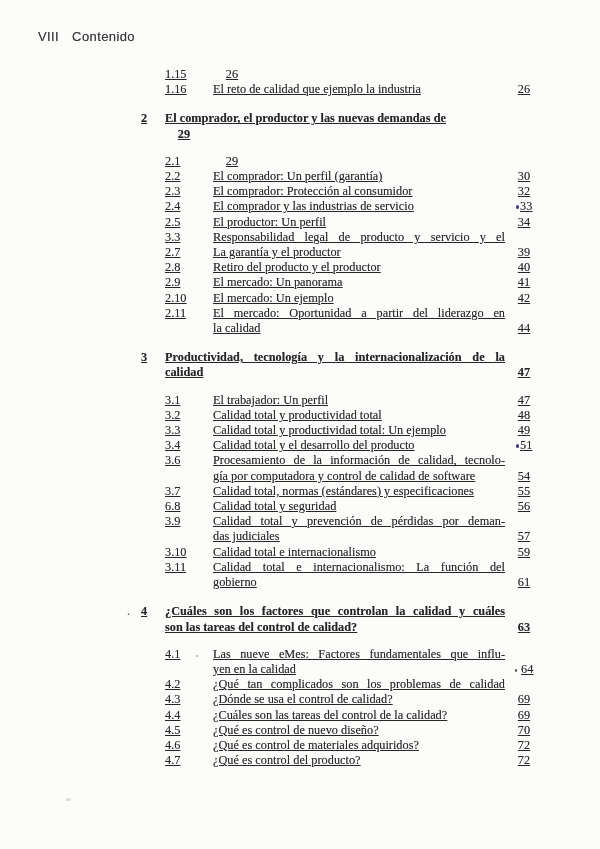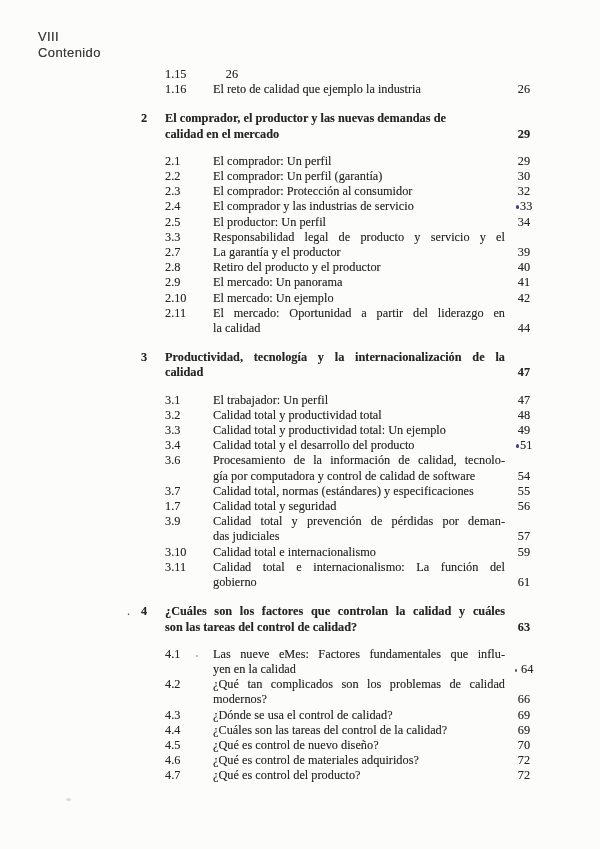--- a/index.html
+++ b/index.html
@@ -14,31 +14,30 @@
     position:absolute; inset:0;
   }
   .running-header {
     position:absolute; left:38px; top:29px;
     font-family:"Liberation Sans", sans-serif;
     font-size:13px; line-height:16px;
     color:var(--hdr,#3a3a3a);
     letter-spacing:.4px;
     display:flex;
     text-shadow:0 0 .4px rgba(58,58,58,.6);
-    flex-direction:column;
   }
   .running-header .folio { margin-right:13px; }
   .toc {
     position:absolute; left:141px; top:67px; width:402px;
     font-size:12.3px; line-height:15.2px;
     color:var(--ink,#262626);
     text-shadow:0 0 .3px rgba(20,20,20,.35);
   }
   .blk-chapter { margin-top:14px; margin-bottom:12px; font-weight:700; }
-  .line { display:flex; align-items:baseline; }
+  .line { display:flex; align-items:baseline;text-decoration:underline; }
   .sp  { flex:none; width:24px; }
   .num { flex:none; position:relative; white-space:nowrap; }
   .num.ch  { width:24px; }
   .num.sec { width:48px; }
   .ti { flex:1; white-space:nowrap; }
   .ti.just { white-space:normal; text-align:justify; text-align-last:justify; }
   .pg { flex:none; width:38px; text-align:center; white-space:nowrap; }
   .predot { position:absolute; left:-14px; top:0; font-weight:400; color:#555; }
   .numdot {
     position:absolute; left:31px; top:8px;
@@ -77,29 +76,27 @@
         </div>
       </div>
       <div class="blk-chapter">
         <div class="line">
           <span class="num ch">2</span>
           <span class="ti">El comprador, el productor y las nuevas demandas de</span>
           <span class="pg"></span>
         </div>
         <div class="line">
           <span class="num ch"></span>
-          <span class="ti">calidad en el mercado</span>
           <span class="pg">29</span>
         </div>
       </div>
       <div class="blk-sections">
         <div class="line">
           <span class="sp"></span>
           <span class="num sec">2.1</span>
-          <span class="ti">El comprador: Un perfil</span>
           <span class="pg">29</span>
         </div>
         <div class="line">
           <span class="sp"></span>
           <span class="num sec">2.2</span>
           <span class="ti">El comprador: Un perfil (garantía)</span>
           <span class="pg">30</span>
         </div>
         <div class="line">
           <span class="sp"></span>
@@ -212,21 +209,21 @@
           <span class="pg">54</span>
         </div>
         <div class="line">
           <span class="sp"></span>
           <span class="num sec">3.7</span>
           <span class="ti">Calidad total, normas (estándares) y especificaciones</span>
           <span class="pg">55</span>
         </div>
         <div class="line">
           <span class="sp"></span>
-          <span class="num sec">1.7</span>
+          <span class="num sec">6.8</span>
           <span class="ti">Calidad total y seguridad</span>
           <span class="pg">56</span>
         </div>
         <div class="line">
           <span class="sp"></span>
           <span class="num sec">3.9</span>
           <span class="ti just">Calidad total y prevención de pérdidas por deman-</span>
           <span class="pg"></span>
         </div>
         <div class="line">
@@ -277,26 +274,20 @@
           <span class="sp"></span>
           <span class="num sec"></span>
           <span class="ti">yen en la calidad</span>
           <span class="pg"><span class="pdot gray"></span>64</span>
         </div>
         <div class="line">
           <span class="sp"></span>
           <span class="num sec">4.2</span>
           <span class="ti just">¿Qué tan complicados son los problemas de calidad</span>
           <span class="pg"></span>
-        </div>
-        <div class="line">
-          <span class="sp"></span>
-          <span class="num sec"></span>
-          <span class="ti">modernos?</span>
-          <span class="pg">66</span>
         </div>
         <div class="line">
           <span class="sp"></span>
           <span class="num sec">4.3</span>
           <span class="ti">¿Dónde se usa el control de calidad?</span>
           <span class="pg">69</span>
         </div>
         <div class="line">
           <span class="sp"></span>
           <span class="num sec">4.4</span>

